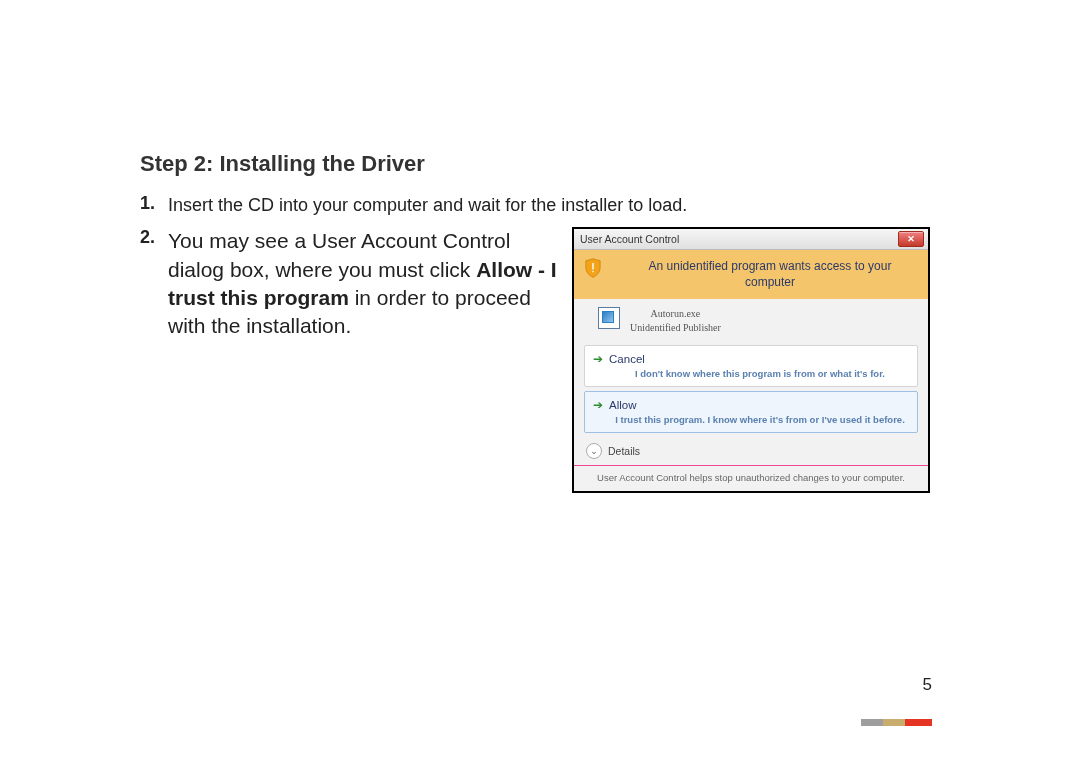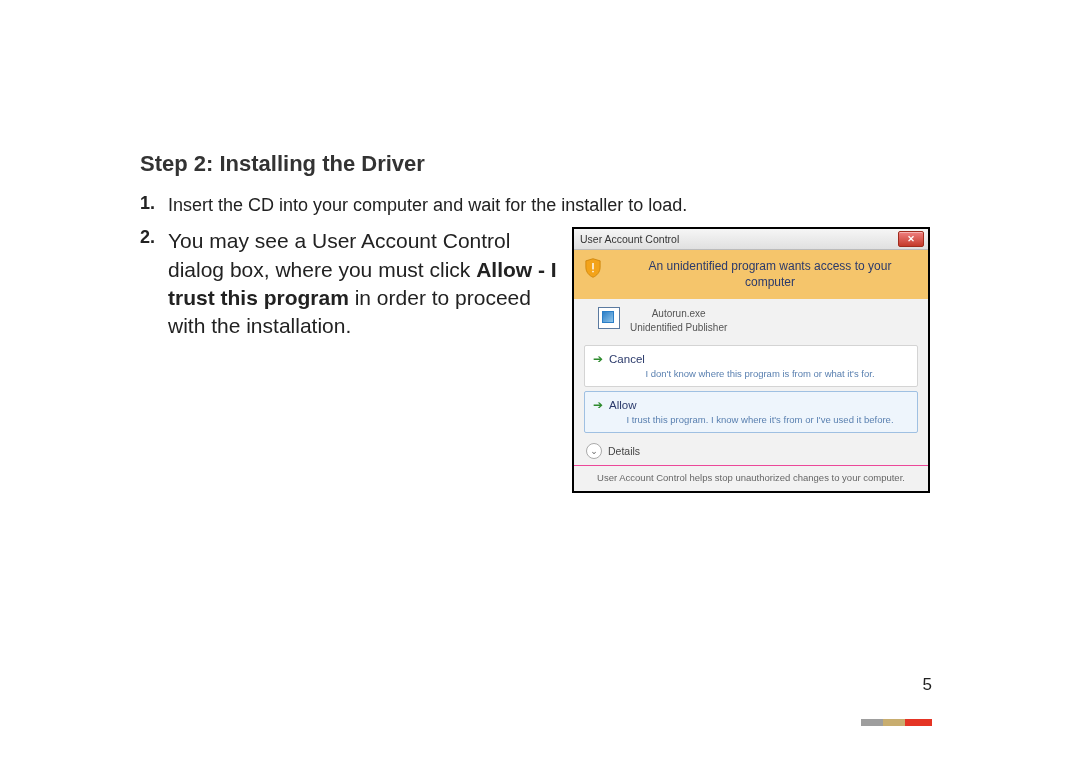--- a/index.html
+++ b/index.html
@@ -107,20 +107,21 @@
     font-size: 10px;
     color: #555;
   }
   .warn-line { line-height: 1.3; margin-bottom: 8px; }
   .prog-row {
     display: flex;
     align-items: flex-start;
     gap: 10px;
     padding: 2px 0 6px 14px;
     font-size: 10px;
+    font-family: Liberation Serif, serif;
   }
   .prog-icon {
     width: 20px; height: 20px;
     background: #fff;
     border: 1px solid #5b7aa0;
     position: relative;
     flex: 0 0 20px;
   }
   .prog-icon::after{
     content:"";
@@ -152,20 +153,21 @@
   .arrow {
     color: #2e8b2e;
     font-size: 12px;
   }
   .opt-sub {
     color: #5a80b0;
     font-size: 9.5px;
     padding-left: 18px;
     padding-top: 2px;
     line-height: 1.3;
+    font-weight: bold;
   }
   .details-row {
     display:flex; align-items:center; gap:6px;
     padding: 6px 2px;
     font-size: 10.5px;
     color:#444;
   }
   .chev {
     width:14px; height:14px; border:1px solid #aaa; border-radius:50%;
     display:flex; align-items:center; justify-content:center;

